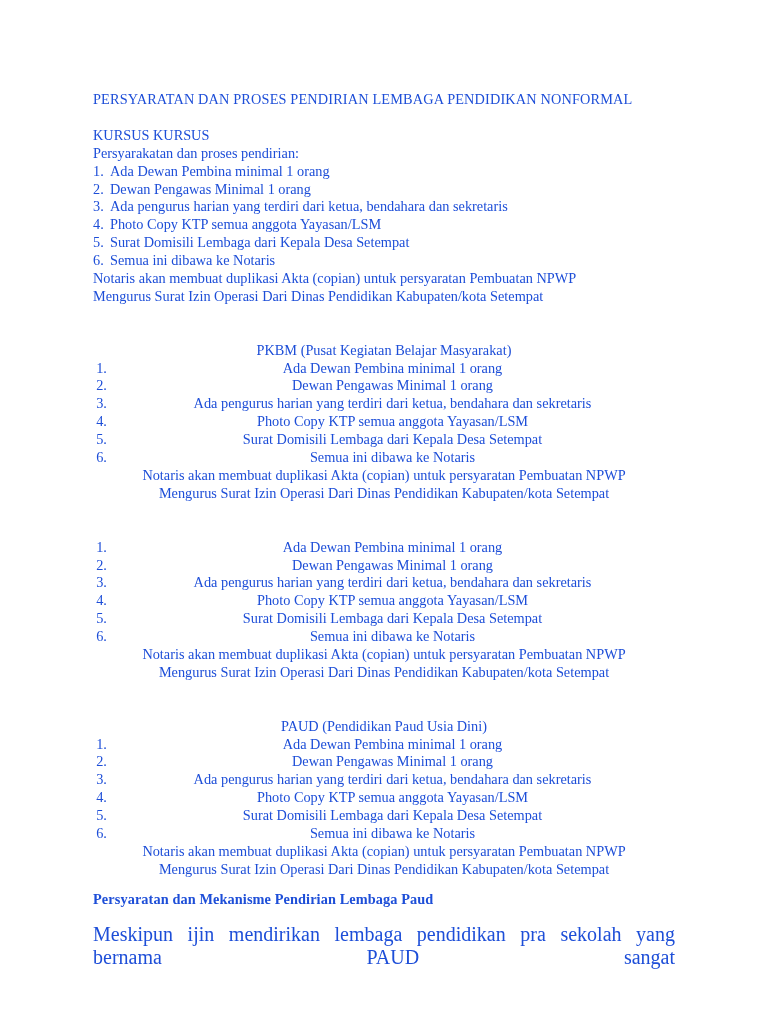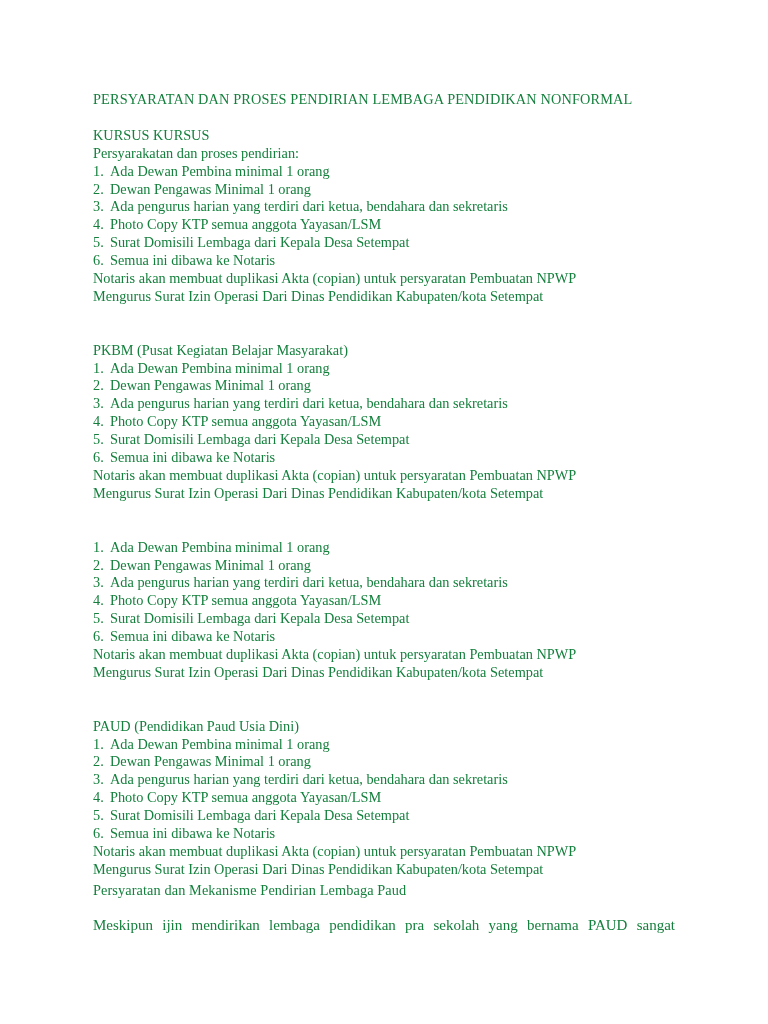--- a/index.html
+++ b/index.html
@@ -3,50 +3,50 @@
 <meta charset="utf-8">
 <style>
   html, body { margin: 0; padding: 0; background: #ffffff; }
   .page {
     position: relative;
     width: 768px;
     height: 1024px;
     background: #ffffff;
     overflow: hidden;
     font-family: "Liberation Serif", "DejaVu Serif", serif;
-    color: #15803d;
+    color: #1d4ed8;
   }
   .content {
     position: absolute;
     left: 93px;
     top: 91px;
     width: 582px;
     font-size: 14.3px;
     line-height: 17.9px;
   }
   .doc-title {
     margin: 0 0 17.9px 0;
     letter-spacing: 0.15px;
     white-space: nowrap;
   }
-  .sections-host > .section:not(:first-child) { margin-top: 35.8px; }
+  .sections-host > .section:not(:first-child) { margin-top: 35.8px; text-align: center; }
   .section-heading { }
   .section-intro { }
   .item-row { display: flex; }
   .item-num { flex: 0 0 17px; }
   .item-text { flex: 1 1 auto; white-space: nowrap; }
   .note { white-space: nowrap; }
   .subsection-heading {
-    margin-top: 3px;
-    font-weight: normal;
+    margin-top: 12px;
+    font-weight: bold;
     letter-spacing: 0.1px;
   }
   .paragraph {
     margin-top: 14.5px;
-    font-size: 15px;
+    font-size: 20px;
     line-height: 23px;
   }
   .para-line {
     text-align: justify;
     text-align-last: justify;
   }
 </style>
 </head>
 <body>
 

